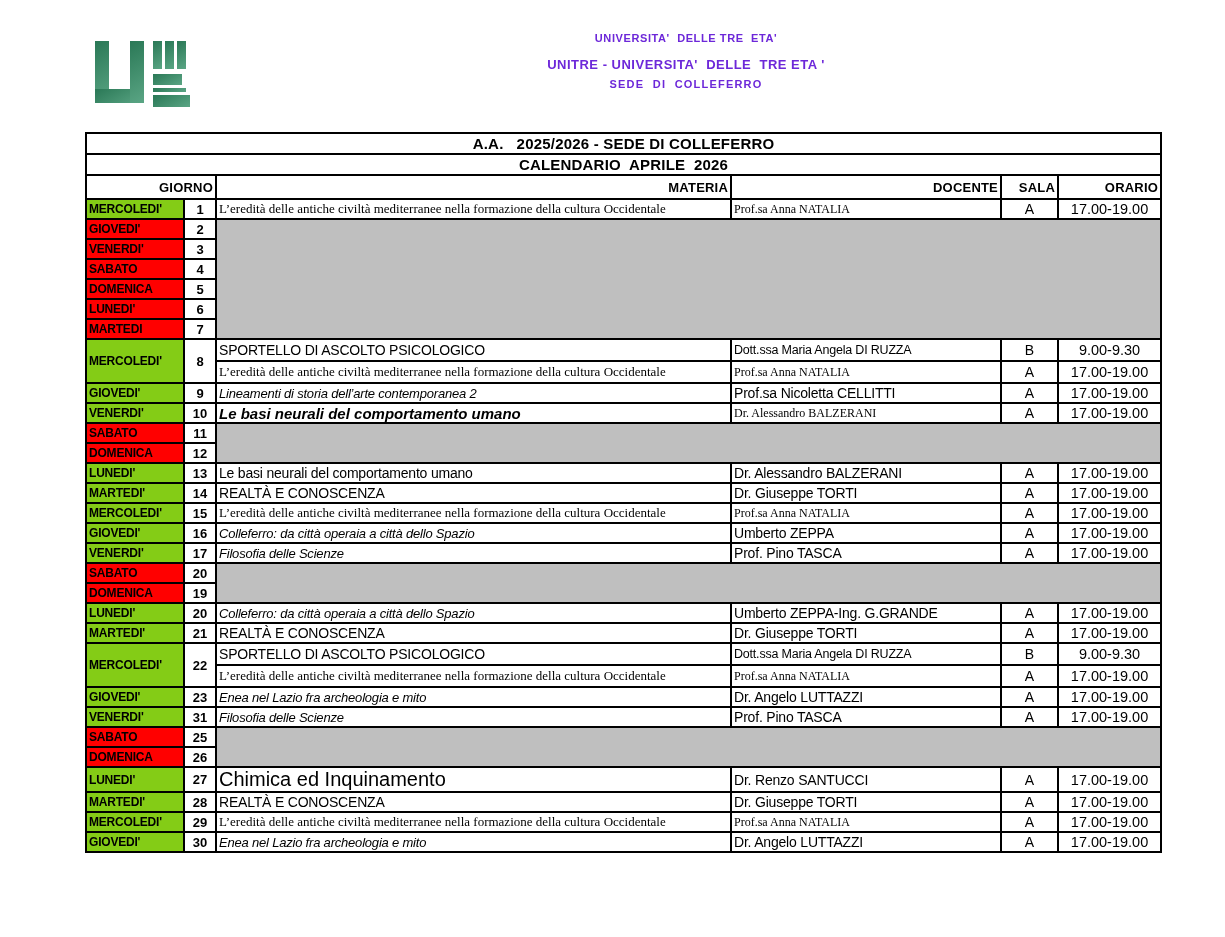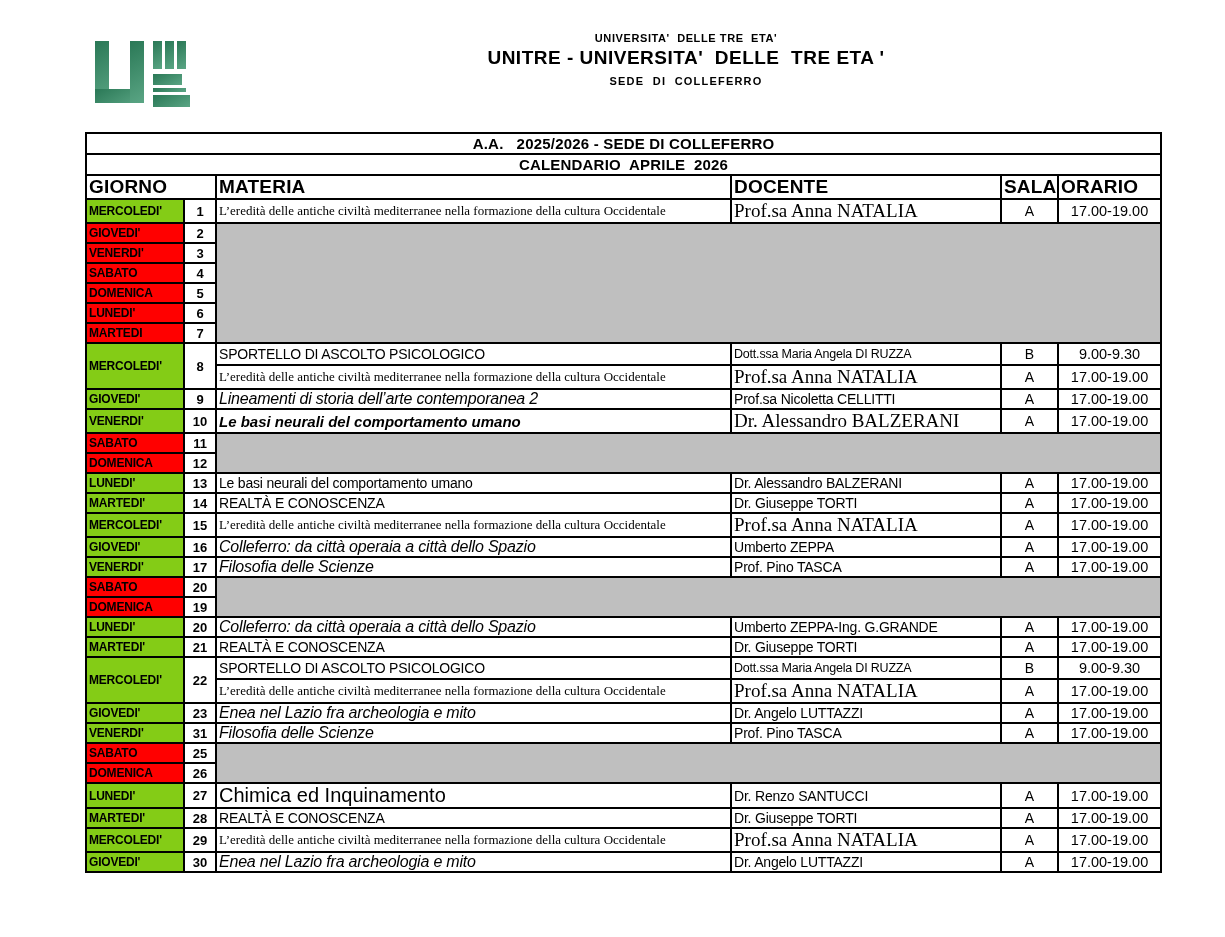--- a/index.html
+++ b/index.html
@@ -15,48 +15,48 @@
   .b-ubottom{left:3px;  top:53px; width:49px; height:14px;}
   .b-uright {left:38px; top:5px;  width:14px; height:62px;}
   .b-v1{left:61px; top:5px; width:9px; height:28px;}
   .b-v2{left:73px; top:5px; width:9px; height:28px;}
   .b-v3{left:85px; top:5px; width:9px; height:28px;}
   .b-h1{left:61px; top:38px; width:29px; height:11px;}
   .b-h2{left:61px; top:52px; width:33px; height:4px;}
   .b-h3{left:61px; top:59px; width:37px; height:12px;}
   
   .brand{position:absolute;left:286px;top:32px;width:800px;text-align:center;
-         color:#000000;font-weight:bold;}
+         color:#6d28d9;font-weight:bold;}
   .brand div{white-space:pre;}
   .brand .l1{font-size:11px;letter-spacing:.6px;}
-  .brand .l2{font-size:19px;letter-spacing:.5px;margin-top:3px;}
+  .brand .l2{font-size:13px;letter-spacing:.5px;margin-top:13px;}
   .brand .l3{font-size:11px;letter-spacing:1.2px;margin-top:6px;}
   
   table.cal{
     position:absolute;left:85px;top:132px;width:1075px;
     border-collapse:collapse;table-layout:fixed;
   }
   table.cal td,table.cal th{
     border:2px solid #000;padding:0 2px;overflow:hidden;vertical-align:middle;
   }
   tr.title-row td{height:19px;font-weight:bold;font-size:15px;text-align:center;white-space:pre;letter-spacing:.2px;}
-  tr.cols th{height:22px;font-weight:bold;font-size:19px;text-align:left;letter-spacing:.2px;}
+  tr.cols th{height:22px;font-weight:bold;font-size:13px;text-align:right;letter-spacing:.2px;}
   tbody tr{height:20px;}
   tbody tr.r2{height:22px;}
   td.day{font-weight:bold;font-size:12px;text-align:left;padding-left:4px;letter-spacing:-.2px;white-space:nowrap;background:#84cc16;}
   td.day.red{background:#FF0000;}
   td.num{font-weight:bold;font-size:13px;text-align:center;background:#fff;}
   td.gray{background:#BFBFBF;}
   td.materia,td.docente{white-space:nowrap;}
   .m-serif {font-family:"Liberation Serif",serif;font-size:13px;}
   .m-sans  {font-size:14px;letter-spacing:-.2px;}
   .m-sans-lg{font-size:20px;}
-  .m-italic{font-style:italic;font-size:16px;letter-spacing:-.2px;}
+  .m-italic{font-style:italic;font-size:13px;letter-spacing:-.2px;}
   .m-italic2{font-style:italic;font-weight:600;font-size:15px;}
-  .d-serif {font-family:"Liberation Serif",serif;font-size:19px;margin-left:9px;}
+  .d-serif {font-family:"Liberation Serif",serif;font-size:12px;margin-left:9px;}
   .d-sans  {font-size:14px;letter-spacing:-.2px;}
   .d-sans-sm{font-size:12.5px;letter-spacing:-.2px;}
   td.sala{font-size:14px;text-align:center;}
   td.orario{font-size:14.5px;text-align:center;white-space:nowrap;}
 </style>
 </head>
 <body>
 
 <div class="logo">
   <div class="bar b-uleft"></div>

